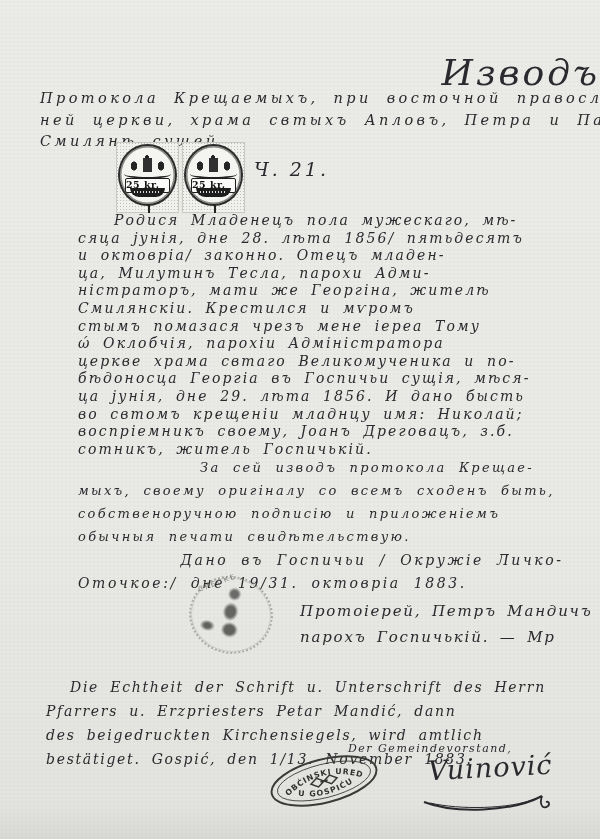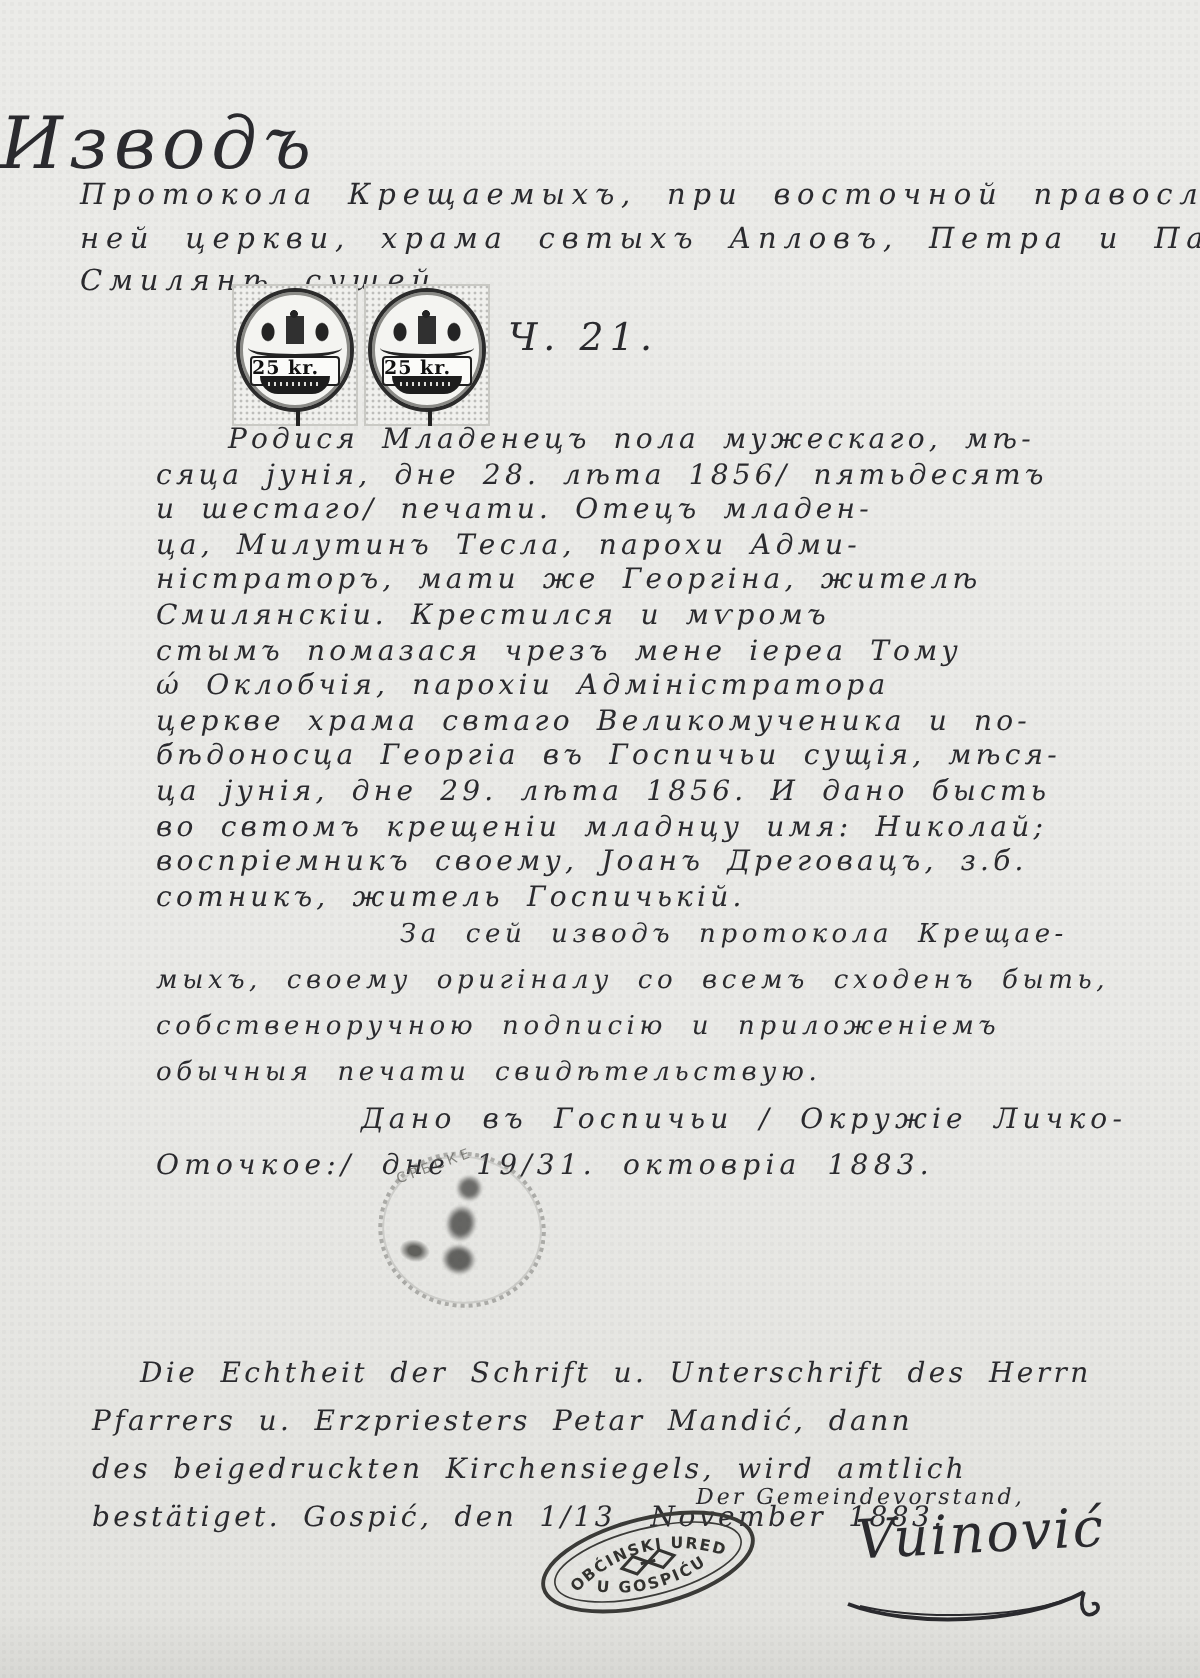--- a/index.html
+++ b/index.html
@@ -10,21 +10,21 @@
   }
   .document::before{
     content:"";position:absolute;inset:0;pointer-events:none;
     background-image:radial-gradient(rgba(0,0,0,0.028) 1px, transparent 1.2px);
     background-size:4px 4px;
   }
   .hand{font-style:italic;color:#2a2a2e;}
   .nowrap{white-space:nowrap;}
 
   
-  .title{position:absolute;top:52px;left:0;right:0;text-align:left;
+  .title{position:absolute;top:52px;left:0;right:0;text-align:right;
     font-size:36px;letter-spacing:3px;font-weight:400;}
   .subtitle{position:absolute;top:90px;left:40px;width:545px;}
   .subtitle .line{height:21.5px;font-size:14.5px;letter-spacing:3.4px;word-spacing:7px;}
 
   
   .stamps{position:absolute;left:116px;top:142px;display:flex;gap:3px;}
   .stamp{position:relative;width:63px;height:71px;background:#f0f0ed;
     box-shadow:inset 0 0 0 1px #c9c9c4;
     background-image:radial-gradient(circle, rgba(70,70,70,.30) .5px, transparent .9px);
     background-size:3px 3px;}
@@ -125,21 +125,21 @@
       </div>
       <div class="pin"></div>
     </div>
   </div>
 
   <div class="case-number hand">Ч. 21.</div>
 
   <div class="body-block">
     <div class="line hand first">Родися Младенецъ пола мужескаго, мѣ-</div>
     <div class="line hand">сяца јунія, дне 28. лѣта 1856/ пятьдесятъ</div>
-    <div class="line hand">и шестаго/ печати.    Отецъ младен-</div>
+    <div class="line hand">и октовріа/ законно.    Отецъ младен-</div>
     <div class="line hand">ца, Милутинъ Тесла, парохи Адми-</div>
     <div class="line hand">ністраторъ, мати же Георгіна, жителѣ</div>
     <div class="line hand">Смилянскіи.    Крестился и мѵромъ</div>
     <div class="line hand">стымъ помазася чрезъ мене іереа Тому</div>
     <div class="line hand">ώ Оклобчія, парохіи Адміністратора</div>
     <div class="line hand">церкве храма свтаго Великомученика и по-</div>
     <div class="line hand">бѣдоносца Георгіа въ Госпичьи сущія, мѣся-</div>
     <div class="line hand">ца јунія, дне 29. лѣта 1856.    И дано бысть</div>
     <div class="line hand">во свтомъ крещеніи младнцу имя: Николай;</div>
     <div class="line hand">воспріемникъ своему, Јоанъ Дреговацъ, з.б.</div>
@@ -158,20 +158,24 @@
     <div class="line hand">Оточкое:/ дне 19/31. октовріа 1883.</div>
   </div>
 
   <div class="church-seal">
     <div class="cs-ring"></div>
     <div class="cs-center"></div>
     <div class="cs-blob"></div>
     <div class="cs-arc-text">СРБСКЕ</div>
   </div>
 
+  <div class="priest-block">
+    <div class="line hand">Протоіерей, Петръ Мандичъ</div>
+    <div class="line hand">парохъ Госпичькій. — Мр</div>
+  </div>
 
   <div class="german-block">
     <div class="line hand first">Die Echtheit der Schrift u. Unterschrift des Herrn</div>
     <div class="line hand">Pfarrers u. Erzpriesters Petar Mandić, dann</div>
     <div class="line hand">des beigedruckten Kirchensiegels, wird amtlich</div>
     <div class="line hand">bestätiget.    Gospić, den 1/13. November 1883.</div>
   </div>
 
   <div class="closing hand">Der Gemeindevorstand,</div>
 

